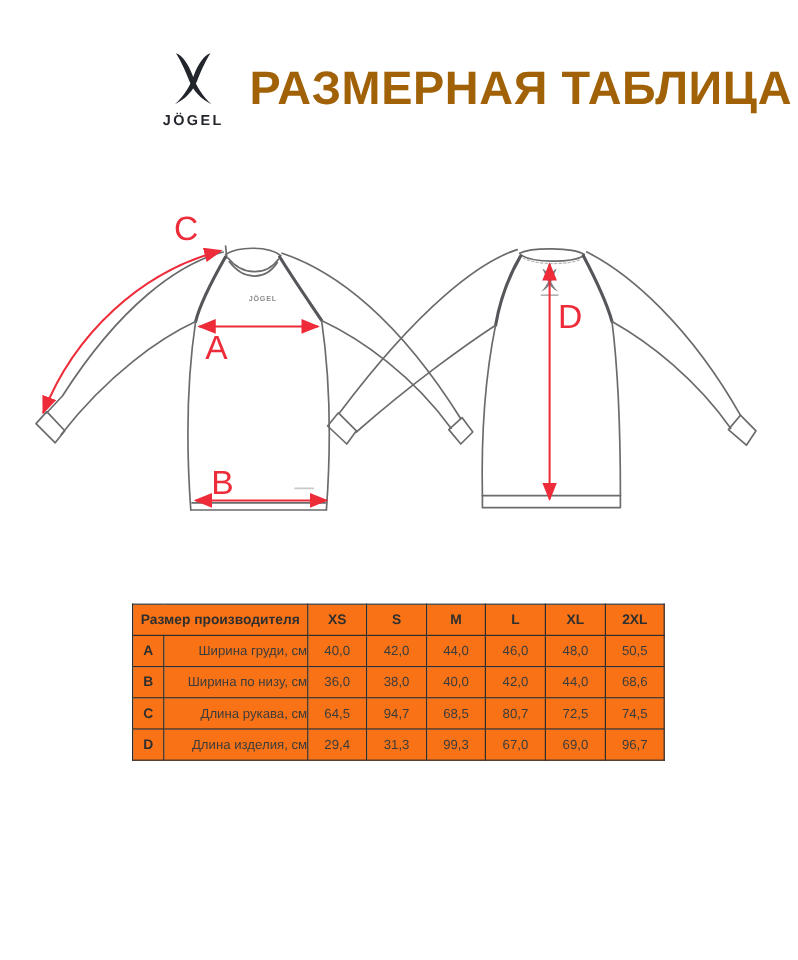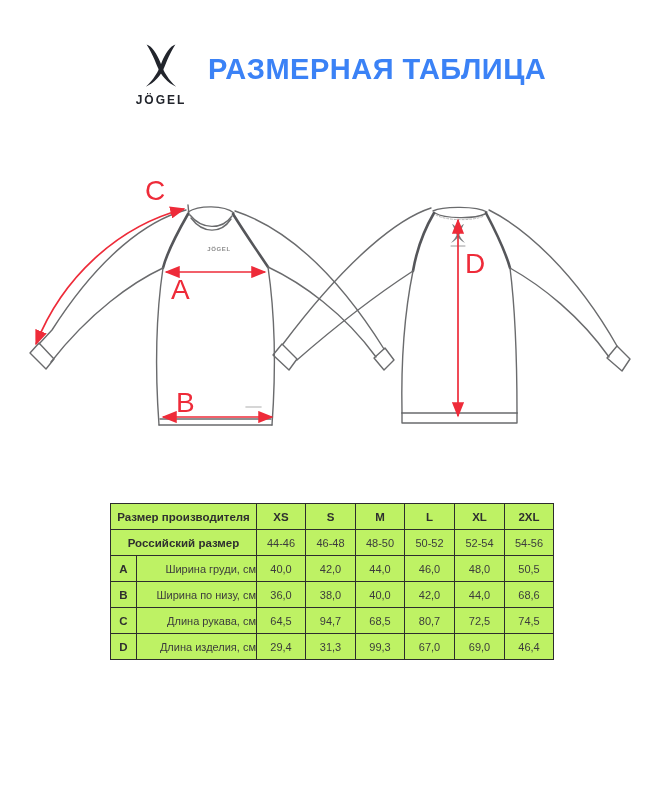--- a/index.html
+++ b/index.html
@@ -4,33 +4,33 @@
 <style>
   html,body{margin:0;padding:0;background:#ffffff;}
   .page{position:relative;width:665px;height:800px;background:#fff;overflow:hidden;
         font-family:"Liberation Sans", sans-serif;}
 
   
   .logo{position:absolute;left:126px;top:42px;width:70px;text-align:center;}
   .logo svg{display:block;margin:0 auto;}
   .wordmark{margin-top:3px;font-size:12px;font-weight:700;letter-spacing:2px;
             color:#22252c;white-space:nowrap;}
-  .title{position:absolute;left:208px;top:53px;margin:0;font-size:29px;font-weight:700;
-         letter-spacing:0.5px;color:#3b82f6;white-space:nowrap;}
+  .title{position:absolute;left:208px;top:53px;margin:0;font-size:39px;font-weight:700;
+         letter-spacing:0.5px;color:#a16207;white-space:nowrap;}
 
   
   .figure{position:absolute;left:0;top:160px;width:665px;height:300px;}
   .figure svg{display:block;}
 
   
   .size-table{position:absolute;left:110px;top:503px;width:443px;
               border-collapse:collapse;table-layout:fixed;}
   .size-table td{border:1.5px solid #2d2d2d;height:25px;padding:0;
                  font-size:11px;color:#3c3c3c;text-align:center;vertical-align:middle;
-                 background:#bef264;}
+                 background:#f97316;}
   .size-table td.hdr{font-weight:700;font-size:11.5px;color:#2f2f2f;}
   .size-table td.letter{font-weight:700;font-size:11.5px;color:#2f2f2f;}
   .size-table td.param{text-align:right;padding-left:10px;}
 </style>
 </head>
 <body>
 
 <div class="page">
 
   <div class="logo">
@@ -146,29 +146,20 @@
         <tr>
           <td class="hdr" colspan="2">Размер производителя</td>
           <td class="hdr">XS</td>
           <td class="hdr">S</td>
           <td class="hdr">M</td>
           <td class="hdr">L</td>
           <td class="hdr">XL</td>
           <td class="hdr">2XL</td>
         </tr>
         <tr>
-          <td class="hdr" colspan="2">Российский размер</td>
-          <td>44-46</td>
-          <td>46-48</td>
-          <td>48-50</td>
-          <td>50-52</td>
-          <td>52-54</td>
-          <td>54-56</td>
-        </tr>
-        <tr>
           <td class="letter">A</td>
           <td class="param">Ширина груди, см</td>
           <td class="val">40,0</td>
           <td class="val">42,0</td>
           <td class="val">44,0</td>
           <td class="val">46,0</td>
           <td class="val">48,0</td>
           <td class="val">50,5</td>
         </tr>
         <tr>
@@ -192,18 +183,18 @@
           <td class="val">74,5</td>
         </tr>
         <tr>
           <td class="letter">D</td>
           <td class="param">Длина изделия, см</td>
           <td class="val">29,4</td>
           <td class="val">31,3</td>
           <td class="val">99,3</td>
           <td class="val">67,0</td>
           <td class="val">69,0</td>
-          <td class="val">46,4</td>
+          <td class="val">96,7</td>
         </tr>
       </tbody>
   </table>
 
 </div>
 
 </body></html>

